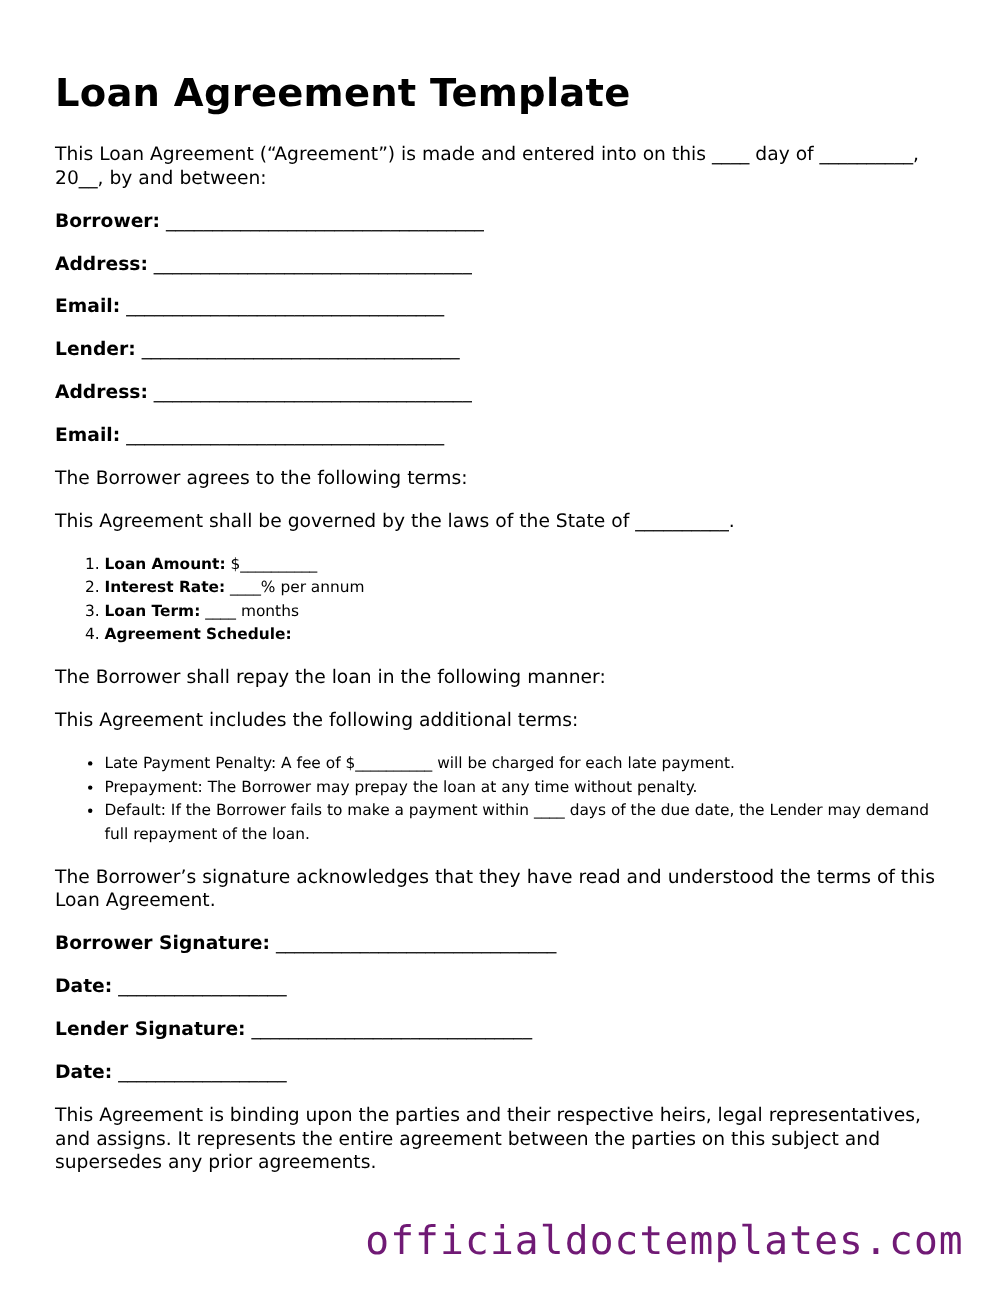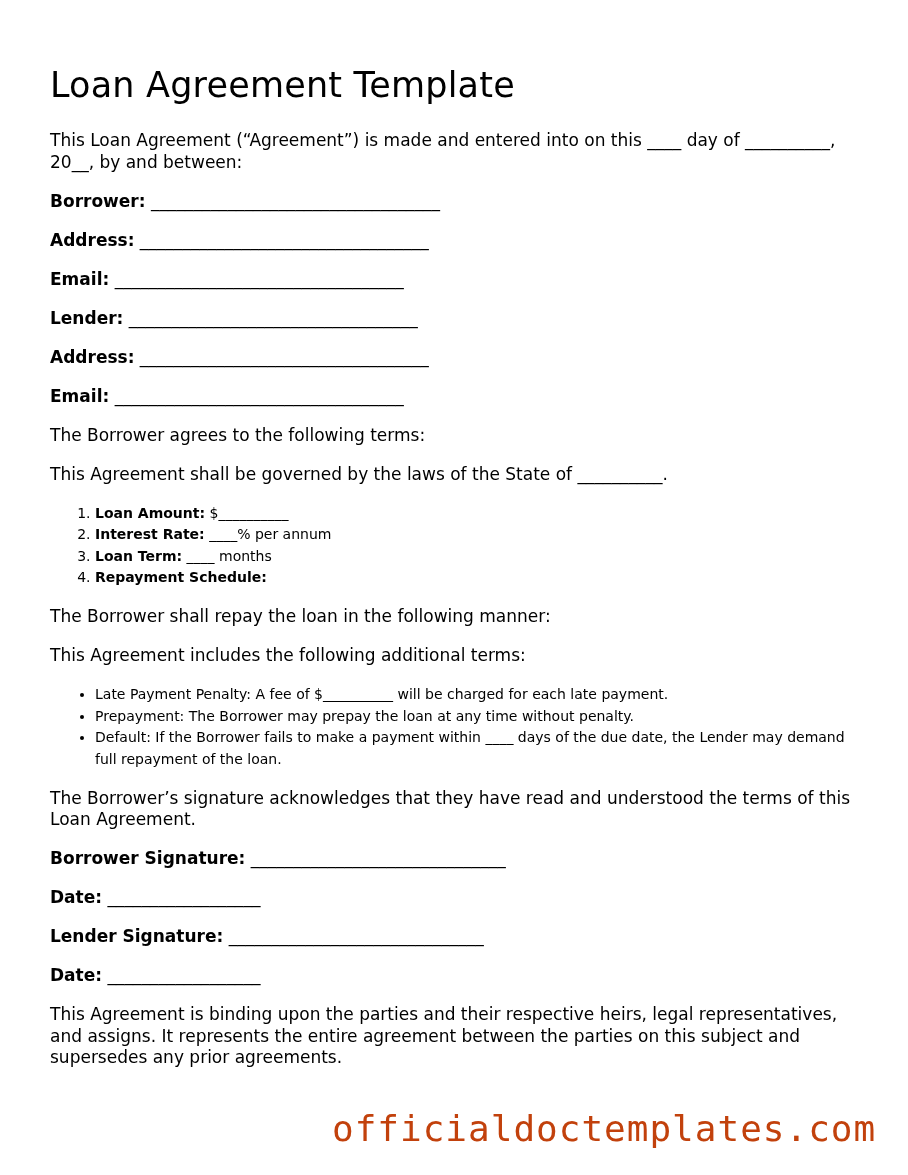--- a/index.html
+++ b/index.html
@@ -3,34 +3,34 @@
   <meta charset="utf-8">
   <style>
     html, body { margin: 0; padding: 0; background: #ffffff; }
     body {
       width: 908px; height: 1175px; position: relative; overflow: hidden;
       font-family: "DejaVu Sans", sans-serif; color: #000000;
     }
     .page { position: absolute; left: 50px; top: 62px; width: 820px; }
     h1 {
       font-family: "DejaVu Sans", sans-serif;
-      font-size: 35px; font-weight: normal; margin: 0 0 22px 0; line-height: 46px;
+      font-size: 35px; font-weight: bold; margin: 0 0 22px 0; line-height: 46px;
       letter-spacing: 0.2px;
     }
     p { margin: 0; font-size: 17px; line-height: 21.5px; }
     .para { margin-bottom: 17.5px; }
     .field { font-size: 17px; line-height: 21.5px; margin-bottom: 17.5px; }
     .field b { font-weight: bold; }
     ol, ul { margin: 0 0 17.5px 0; padding-left: 45px; font-size: 14px; line-height: 21.5px; }
     li { margin: 0; }
     ol li::marker { font-weight: normal; }
     .watermark {
       position: absolute; left: 332px; top: 1108px;
       font-family: "DejaVu Sans Mono", monospace; font-size: 36px;
-      color: #c2410c; letter-spacing: 1px; font-weight: normal;
+      color: #701a75; letter-spacing: 1px; font-weight: normal;
       white-space: nowrap;
     }
   </style>
 </head>
 <body>
 
 <div class="page">
   <h1>Loan Agreement Template</h1>
 
   <p class="para">This Loan Agreement (“Agreement”) is made and entered into on this ____ day of __________, 20__, by and between:</p>
@@ -45,21 +45,21 @@
   </div>
 
   <p class="para">The Borrower agrees to the following terms:</p>
 
   <p class="para">This Agreement shall be governed by the laws of the State of __________.</p>
 
   <ol>
     <li><b>Loan Amount:</b><span> $__________</span></li>
     <li><b>Interest Rate:</b><span> ____% per annum</span></li>
     <li><b>Loan Term:</b><span> ____ months</span></li>
-    <li><b>Repayment Schedule:</b><span></span></li>
+    <li><b>Agreement Schedule:</b><span></span></li>
   </ol>
 
   <p class="para">The Borrower shall repay the loan in the following manner:</p>
 
 
   <p class="para">This Agreement includes the following additional terms:</p>
 
   <ul>
     <li>Late Payment Penalty: A fee of $__________ will be charged for each late payment.</li>
     <li>Prepayment: The Borrower may prepay the loan at any time without penalty.</li>

